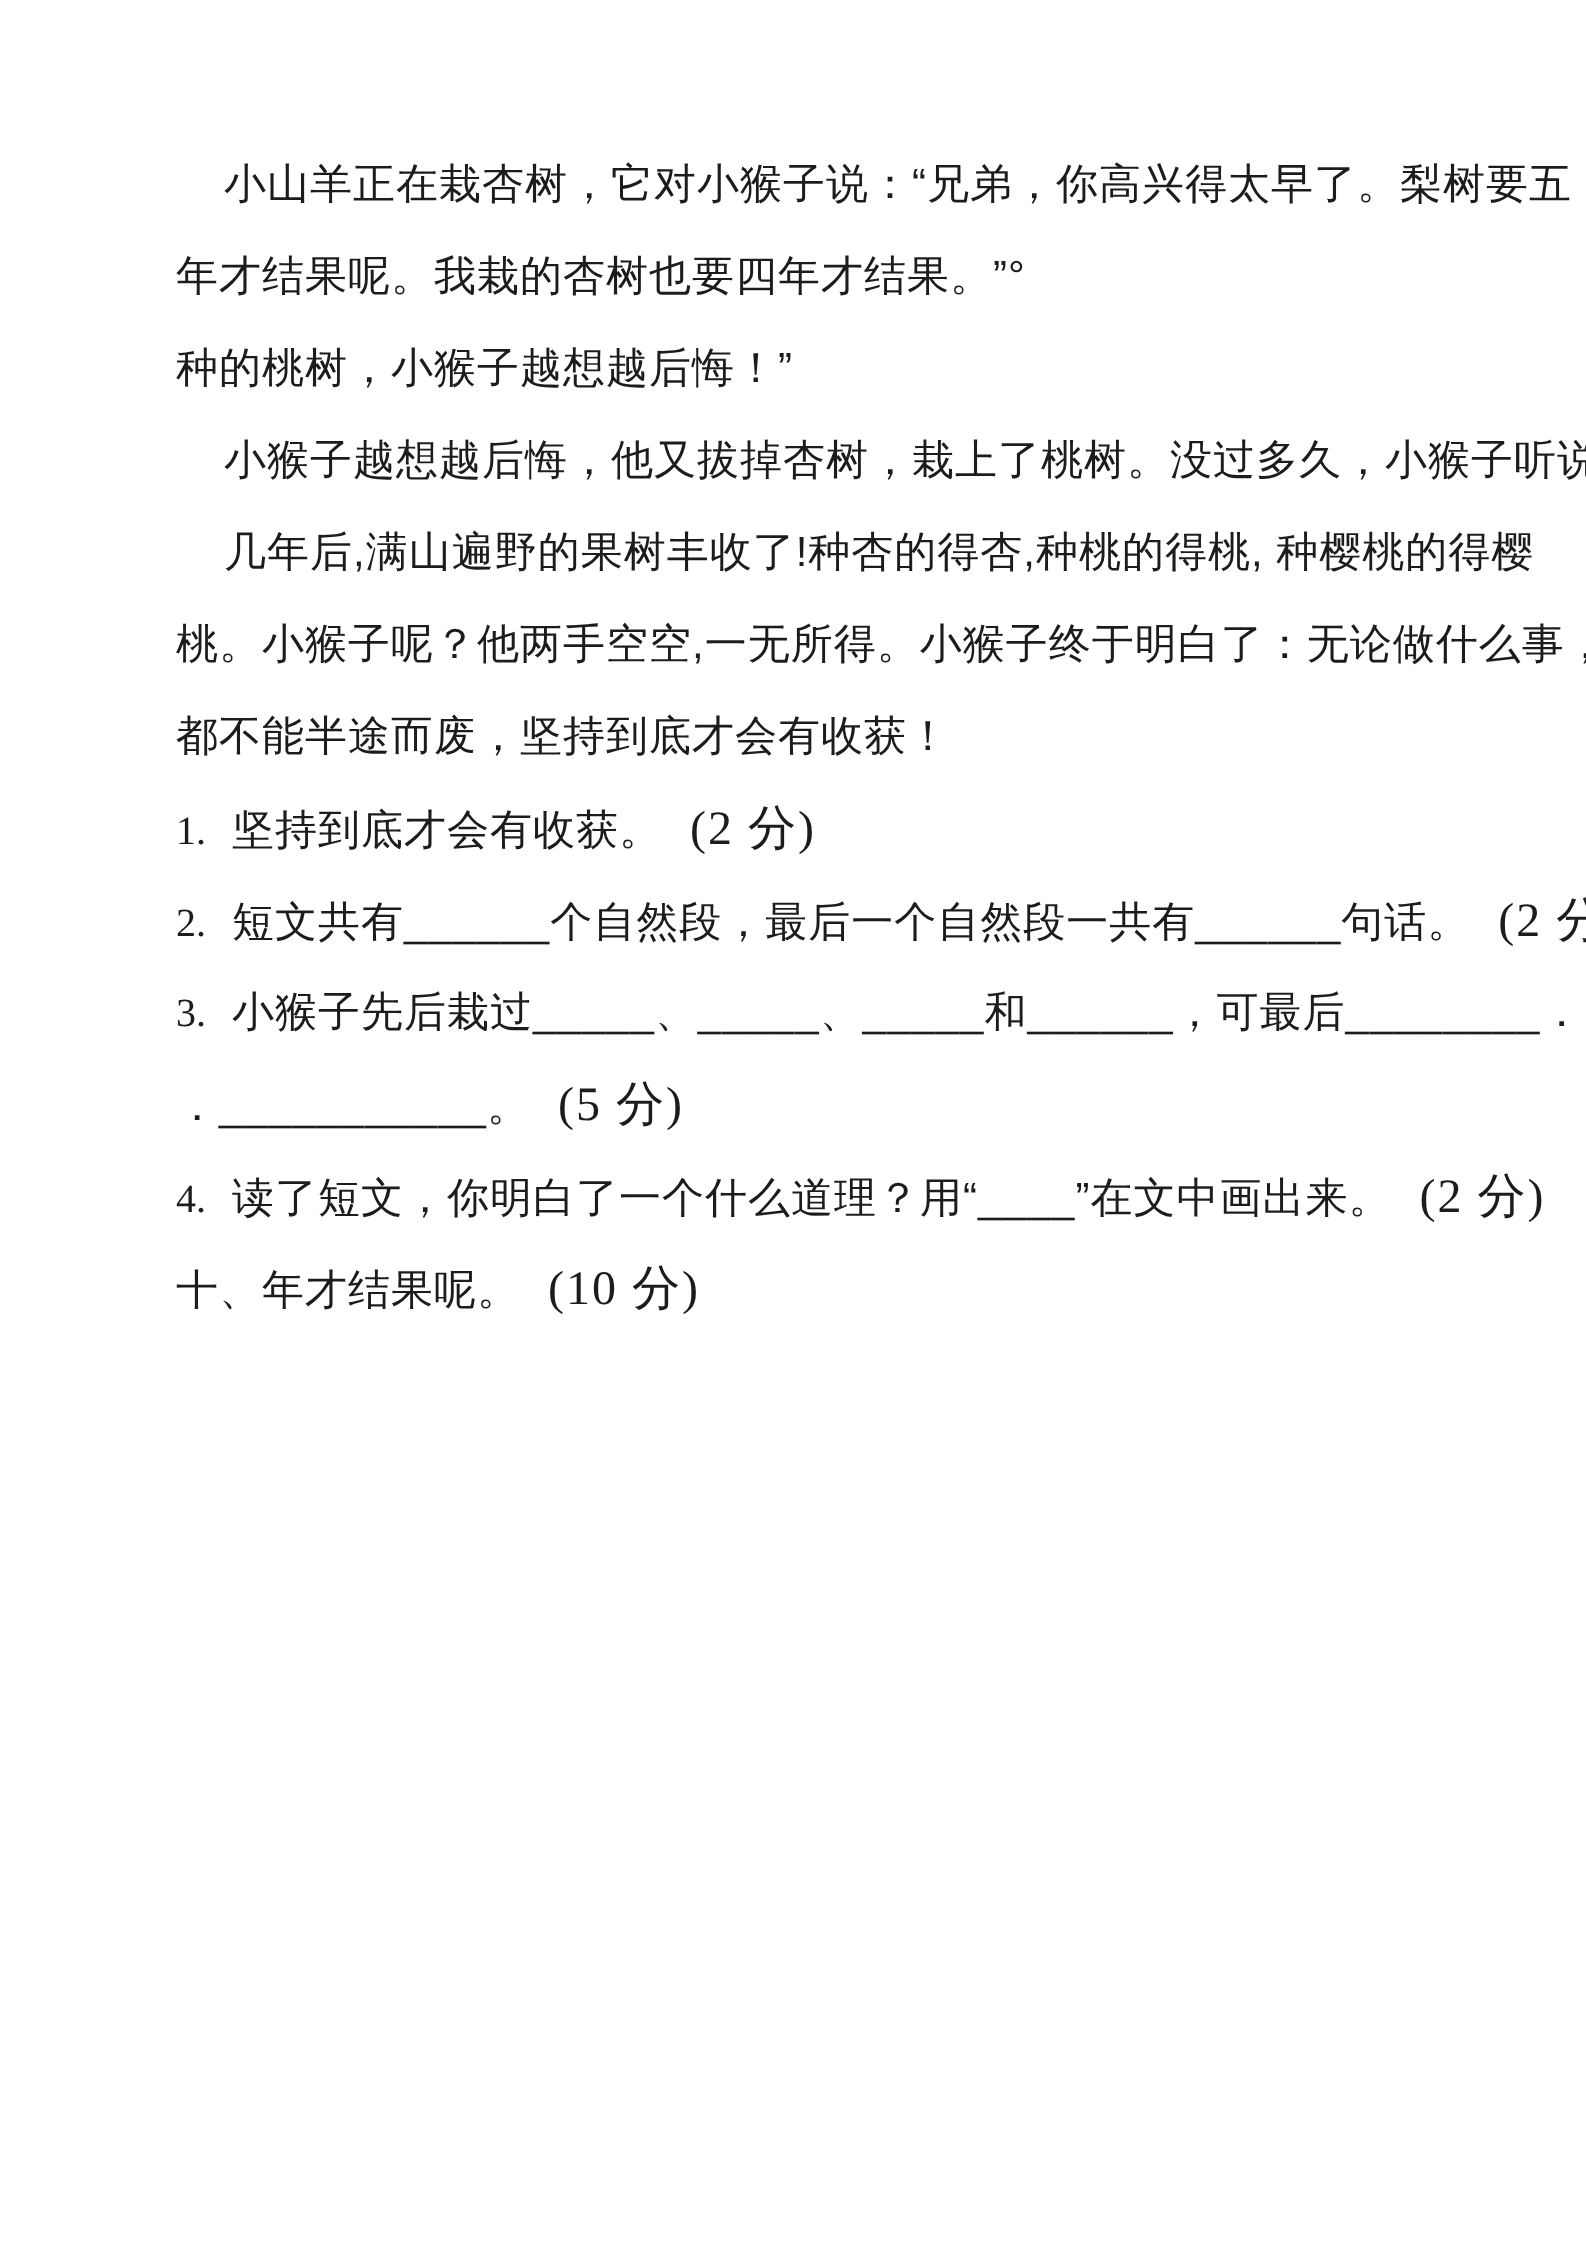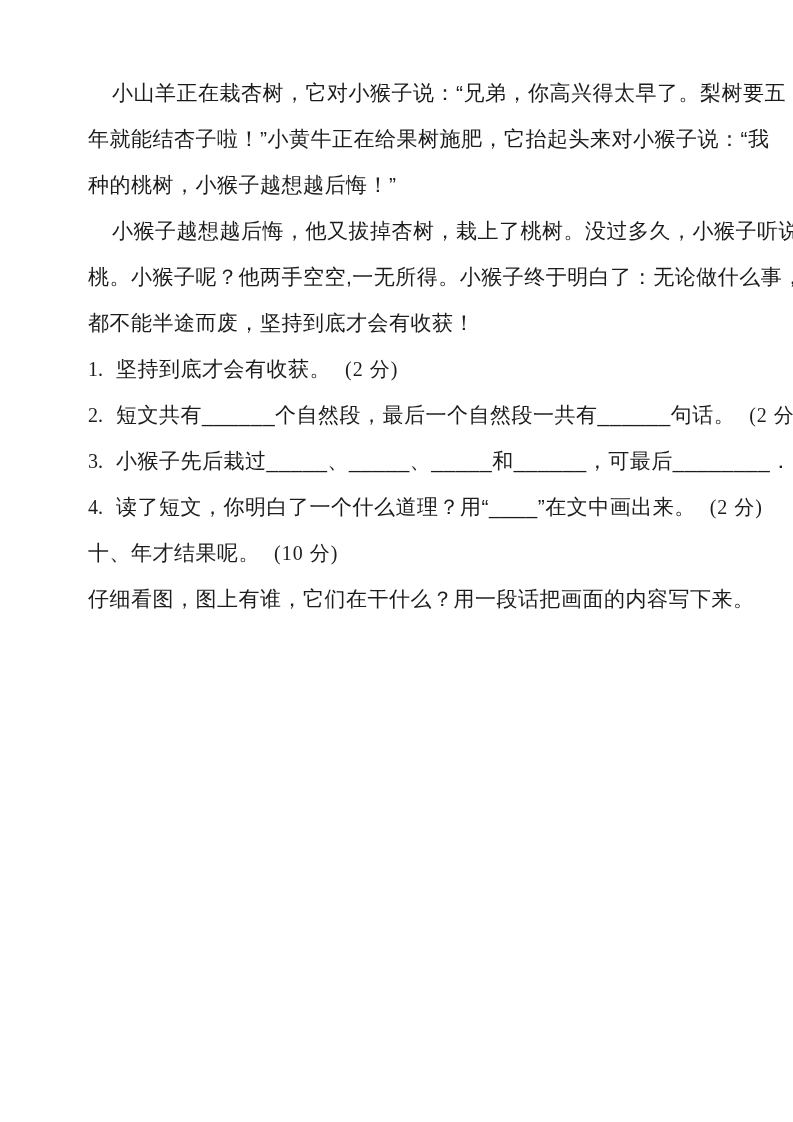--- a/index.html
+++ b/index.html
@@ -38,47 +38,48 @@
   }
   .num {
     display: inline-block;
     width: 28px;
     font-family: "Liberation Serif", "DejaVu Serif", serif;
     font-size: 20px;
     letter-spacing: 0;
   }
   .score {
     font-family: "Liberation Serif", "DejaVu Serif", serif;
-    font-size: 20px;
+    font-size: 24px;
     margin-left: 14px;
     letter-spacing: 1px;
   }
   .qtext, .story-text, .heading-text, .instruction-text {
     letter-spacing: 0.5px;
   }
 </style>
 </head>
 <body>
 
 <div class="page">
   <div class="content">
 
     <div class="line indent"><span class="story-text">小山羊正在栽杏树，它对小猴子说：“兄弟，你高兴得太早了。梨树要五</span></div>
-    <div class="line"><span class="story-text">年就能结杏子啦！”小黄牛正在给果树施肥，它抬起头来对小猴子说：“我</span></div>
+    <div class="line"><span class="story-text">年才结果呢。我栽的杏树也要四年才结果。”°</span></div>
     <div class="line"><span class="story-text">种的桃树，小猴子越想越后悔！”</span></div>
     <div class="line indent"><span class="story-text">小猴子越想越后悔，他又拔掉杏树，栽上了桃树。没过多久，小猴子听说</span></div>
+    <div class="line indent"><span class="story-text">几年后,满山遍野的果树丰收了!种杏的得杏,种桃的得桃, 种樱桃的得樱</span></div>
     <div class="line"><span class="story-text">桃。小猴子呢？他两手空空,一无所得。小猴子终于明白了：无论做什么事，</span></div>
     <div class="line"><span class="story-text">都不能半途而废，坚持到底才会有收获！</span></div>
 
     <div class="line q"><span class="num">1.</span><span class="qtext">坚持到底才会有收获。</span><span class="score">(2 分)</span></div>
 
     <div class="line q"><span class="num">2.</span><span class="qtext">短文共有______个自然段，最后一个自然段一共有______句话。</span><span class="score">(2 分)</span></div>
 
     <div class="line q"><span class="num">3.</span><span class="qtext">小猴子先后栽过_____、_____、_____和______，可最后________．</span></div>
+    <div class="line q"><span class="qtext">．___________。</span><span class="score">(5 分)</span></div>
 
     <div class="line q"><span class="num">4.</span><span class="qtext">读了短文，你明白了一个什么道理？用“____”在文中画出来。</span><span class="score">(2 分)</span></div>
 
     <div class="line"><span class="heading-text">十、年才结果呢。</span><span class="score">(10 分)</span></div>
 
-    <div class="line"><span class="instruction-text">仔细看图，图上有谁，它们在干什么？用一段话把画面的内容写下来。</span></div>
 
   </div>
 </div>
 
 </body></html>

